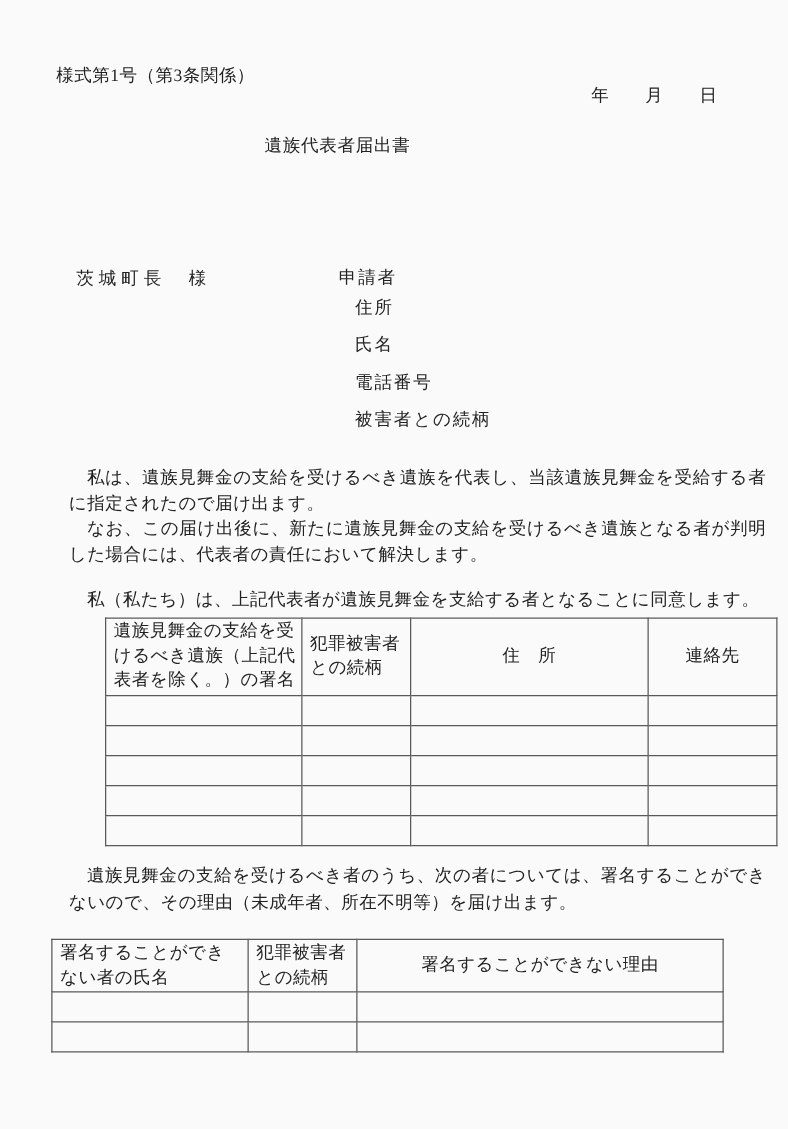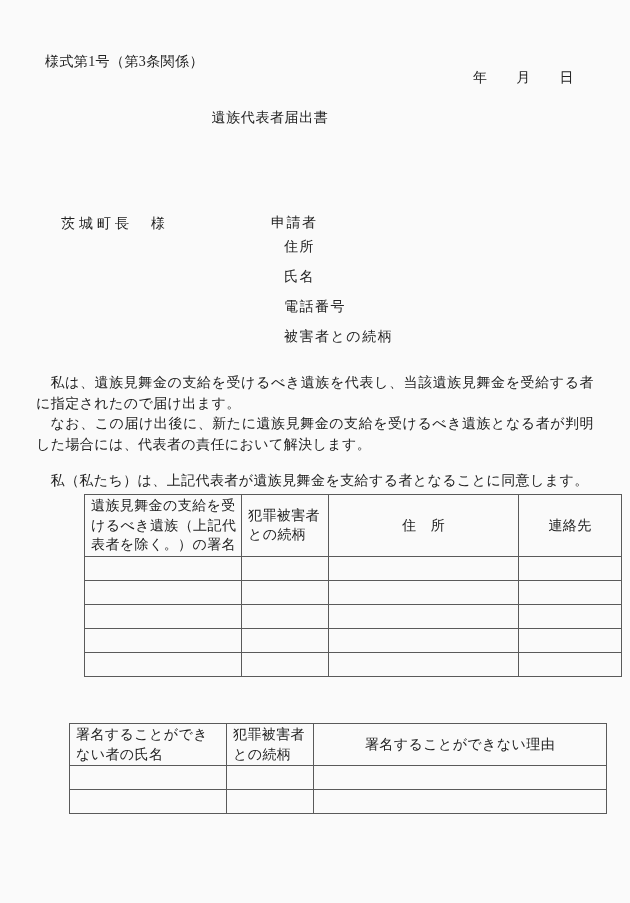--- a/index.html
+++ b/index.html
@@ -26,37 +26,37 @@
   #doc-title { left: 0; top: 111px; width: 540px; text-align: center; letter-spacing: 0.6px; }
   #addressee { left: 61px; top: 171px; letter-spacing: 4px; margin-top: 46px; }
   #applicant-label { left: 271px; top: 216px; letter-spacing: 1.5px; }
   .applicant-field { left: 284px; letter-spacing: 1.5px; }
   #field-address { top: 240px; }
   #field-name { top: 270px; text-align: right; }
   #field-phone { top: 300px; }
   #field-relation { top: 330px; }
 
   .para {
-    left: 36px; width: 558px;
+    left: 55px; width: 558px;
     line-height: 20.5px;
     text-align: justify;
     text-indent: 14.5px;
   }
   #para-declaration { top: 373px; }
   #para-note { top: 414px; }
   #consent-line { top: 471px; }
   #para-reason { top: 692px; }
 
   table.form-table {
     border-collapse: collapse;
     table-layout: fixed;
     left: 41px;
   }
   #signature-table { top: 494px; width: 537px; margin-left: 43px; }
-  #reason-table { top: 723px; width: 537px; margin-left: 28px; }
+  #reason-table { top: 751px; width: 537px; }
   .form-table th, .form-table td {
     border: 1px solid #5a5a5a;
     font-weight: normal;
     font-size: 14px;
     letter-spacing: 0.4px;
     line-height: 19.5px;
     vertical-align: middle;
     padding: 1px 4px 1px 6px;
   }
   .form-table th.left { text-align: left; }
@@ -140,20 +140,21 @@
         </tr>
         <tr>
           <td></td>
           <td></td>
           <td></td>
           <td></td>
         </tr>
       </tbody>
   </table>
 
+  <div class="abs para" id="para-reason">遺族見舞金の支給を受けるべき者のうち、次の者については、署名することができないので、その理由（未成年者、所在不明等）を届け出ます。</div>
 
   <table class="abs form-table" id="reason-table">
     <colgroup>
       <col style="width:157px">
         <col style="width:87px">
         <col style="width:293px">
     </colgroup>
     <thead>
       <tr class="header-short">
         <th class="left">署名することができない者の氏名</th>

